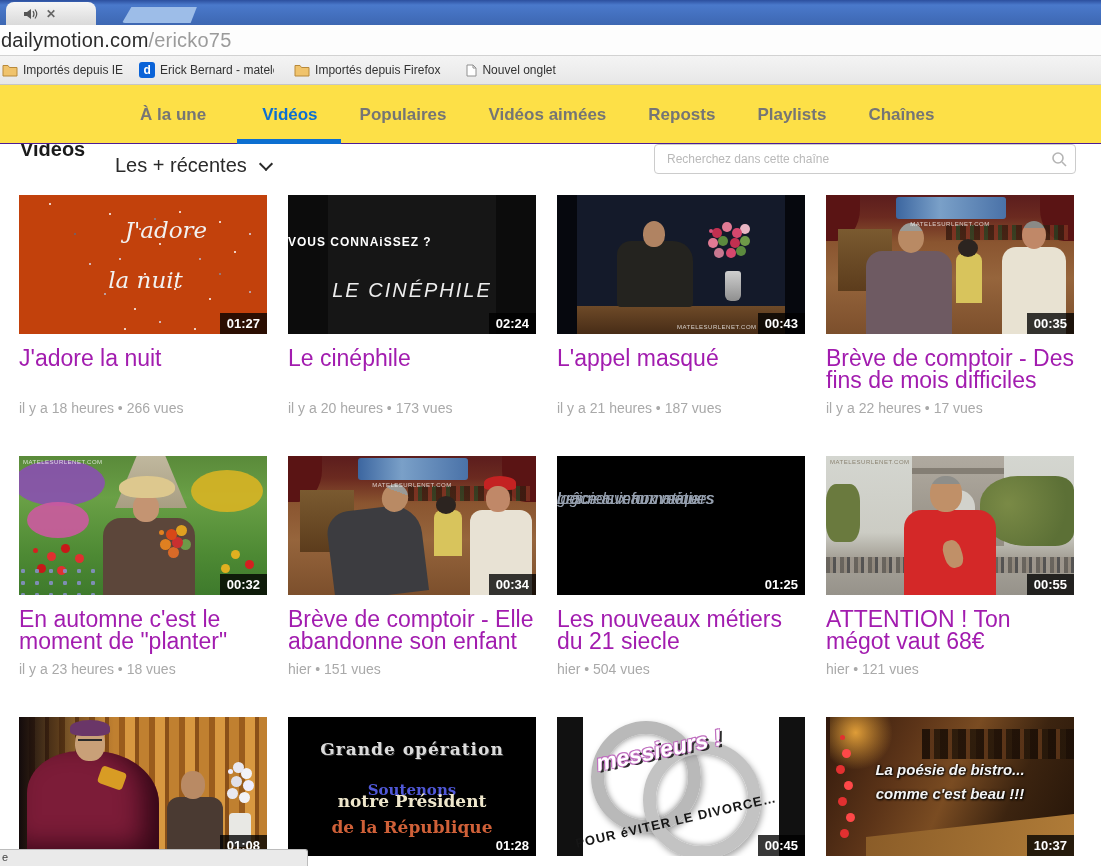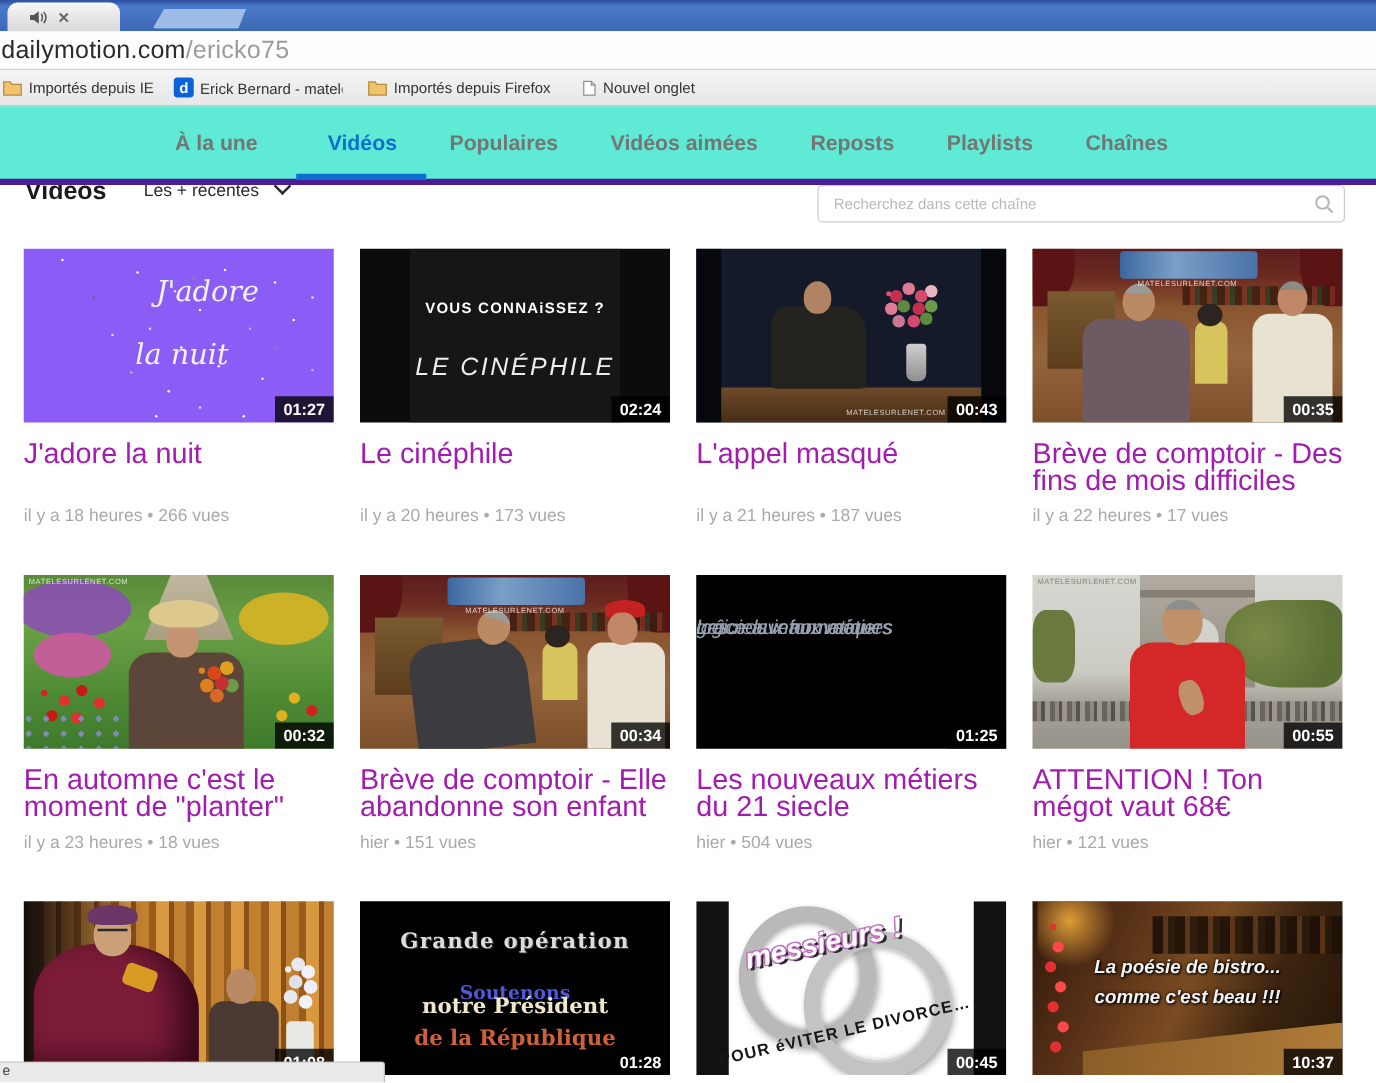--- a/index.html
+++ b/index.html
@@ -14,71 +14,71 @@
     display:flex;align-items:center;gap:8px;padding-left:18px;box-sizing:border-box}
   .tab-close{color:#666;font:bold 12px/1 "Liberation Sans",sans-serif;cursor:default}
   .newtab-btn{position:absolute;left:122px;top:7px;width:78px;height:16px;background:#9dbde8;
     clip-path:polygon(12% 0,96% 0,88% 100%,0 100%);border-radius:3px}
   .toolbar{position:relative;height:30px;background:#fdfdfd;border-bottom:1px solid #d2d2d2}
   .urlbar{position:absolute;left:1px;top:4px;font-size:20px;letter-spacing:.2px;white-space:nowrap}
   .url-host{color:#2b2b2b}
   .url-path{color:#9b9b9b}
   .bookmarks{height:28px;background:linear-gradient(#f4f4f4,#e7e7e7);border-bottom:1px solid #c6c6c6;
     display:flex;align-items:center;font-size:12px;color:#333}
-  .bm{display:flex;align-items:flex-end;gap:5px;white-space:nowrap}
+  .bm{display:flex;align-items:center;gap:5px;white-space:nowrap}
   .bm:nth-child(1){margin-left:2px;margin-right:16px}
   .bm:nth-child(2){margin-right:20px}
   .bm:nth-child(2) .bm-label{max-width:114px;overflow:hidden}
   .bm:nth-child(3){margin-right:26px}
   .favicon-d{width:16px;height:16px;border-radius:3px;background:#0a63d8;color:#fff;
     font:bold 12px/16px "Liberation Sans",sans-serif;text-align:center}
   
-  .site-header{position:relative;z-index:3;height:58px;background:#5eead4;border-bottom:5px solid #4c1d95}
+  .site-header{position:relative;z-index:3;height:58px;background:#fde047;border-bottom:1px solid #4c1d95}
   .nav-tabs{display:flex;gap:42px;padding:20px 0 0 140px;font-size:17px;font-weight:bold;color:#757575}
   .tab{position:relative;cursor:pointer}
   .tab:first-child{margin-right:14px}
   .tab.active{color:#0d6fd1}
   .tab.active::after{content:"";position:absolute;left:-25px;right:-23px;bottom:-19px;height:5px;background:#0d6fd1}
   
   .content-header{position:relative;z-index:1;margin-top:-6px;height:43px}
   .page-title{position:absolute;left:20px;top:0;font-size:20px;font-weight:bold;color:#1a1a1a}
-  .sort{position:absolute;left:115px;top:2px;font-size:14px;color:#2a2a2a;cursor:pointer}
+  .sort{position:absolute;left:115px;top:16px;font-size:20px;color:#2a2a2a;cursor:pointer}
   .chev{display:inline-block;width:8px;height:8px;border-right:2px solid #2a2a2a;border-bottom:2px solid #2a2a2a;
     transform:rotate(45deg);margin-left:14px;vertical-align:3px}
   .searchbox{position:absolute;right:25px;top:6px;width:420px;height:28px;border:1px solid #ccc;border-radius:4px;background:#fff}
   .searchbox input{position:absolute;left:10px;top:2px;width:370px;height:22px;border:none;outline:none;
     font-size:12px;color:#444;font-family:"Liberation Sans",sans-serif;background:transparent}
   .searchbox input::placeholder{color:#b9b9b9}
   .search-ic{position:absolute;right:8px;top:6px}
   
   .grid{margin:14px 0 0 19px;display:grid;grid-template-columns:repeat(4,248px);column-gap:21px;row-gap:14px}
   .card{width:248px;height:247px}
   .thumb{position:relative;width:248px;height:139px;overflow:hidden;cursor:pointer}
   .thumb *{position:absolute}
   .dur{right:0;bottom:0;background:rgba(0,0,0,.78);color:#fff;font:bold 13px/1 "Liberation Sans",sans-serif;
     padding:4px 7px;z-index:9}
   .vtitle{display:block;margin-top:13px;height:46px;overflow:hidden;font-size:23px;line-height:22px;
     color:#a21caf;text-decoration:none;cursor:pointer}
   .vmeta{margin-top:7px;font-size:14px;color:#a9a9a9}
   .wm{font-size:6px;color:rgba(255,255,255,.75);letter-spacing:.5px;z-index:5}
   
-  .t1{background:#8b5cf6}
+  .t1{background:#c2410c}
   .t1 .stars{left:30px;top:8px;width:2px;height:2px;background:#fff;border-radius:50%;
     box-shadow:60px 10px 0 #fff,90px 25px 0 #dde,130px 8px 0 #fff,170px 18px 0 #fff,200px 30px 0 #dde,
     110px 40px 0 #fff,150px 55px 0 #bbc,185px 48px 0 #fff,95px 70px 0 #fff,70px 55px 0 #dde,
     125px 85px 0 #fff,160px 95px 0 #fff,200px 88px 0 #bbc,85px 105px 0 #fff,110px 118px 0 #dde,
     145px 125px 0 #fff,180px 115px 0 #fff,55px 90px 0 #bbc,75px 125px 0 #fff,40px 60px 0 #dde,
     140px 30px 0 #889,105px 15px 0 #889,170px 70px 0 #889,25px 30px 0 #667,205px 120px 0 #dde}
   .t1 .l1,.t1 .l2{left:0;right:0;text-align:center;font:italic 23px "DejaVu Serif",serif;color:#f2f2f2}
   .t1 .l1{top:22px;padding-left:46px}
   .t1 .l2{top:72px;padding-left:5px}
   
   .t2{background:#0c0c0c}
   .t2 .panel{left:40px;right:40px;top:0;bottom:0;background:#161616}
-  .t2 .l1{left:0;right:0;top:40px;text-align:center;font-weight:bold;font-size:12px;letter-spacing:1px;color:#fff}
+  .t2 .l1{left:0;right:0;top:40px;text-align:left;font-weight:bold;font-size:12px;letter-spacing:1px;color:#fff}
   .t2 .l2{left:0;right:0;top:84px;text-align:center;font:italic 20px "Liberation Sans",sans-serif;letter-spacing:2px;color:#ededed}
   
   .t3{background:#141a2a}
   .t3 .bl{left:0;top:0;bottom:0;width:20px;background:#06080e}
   .t3 .br{right:0;top:0;bottom:0;width:20px;background:#06080e}
   .t3 .table{left:20px;right:20px;bottom:0;height:28px;background:linear-gradient(#6e4a28,#472c16)}
   .t3 .head{left:86px;top:26px;width:22px;height:26px;background:#b08362;border-radius:50% 50% 45% 45%}
   .t3 .body{left:60px;top:46px;width:76px;height:66px;background:#24231f;border-radius:14px 20px 4px 4px}
   .t3 .flowers{left:152px;top:34px;width:4px;height:4px;border-radius:50%;background:#d6527a;
     box-shadow:6px 2px 0 3px #c23050,16px -4px 0 3px #e07a94,26px 2px 0 3px #d6486e,34px -2px 0 3px #e8b6c4,

